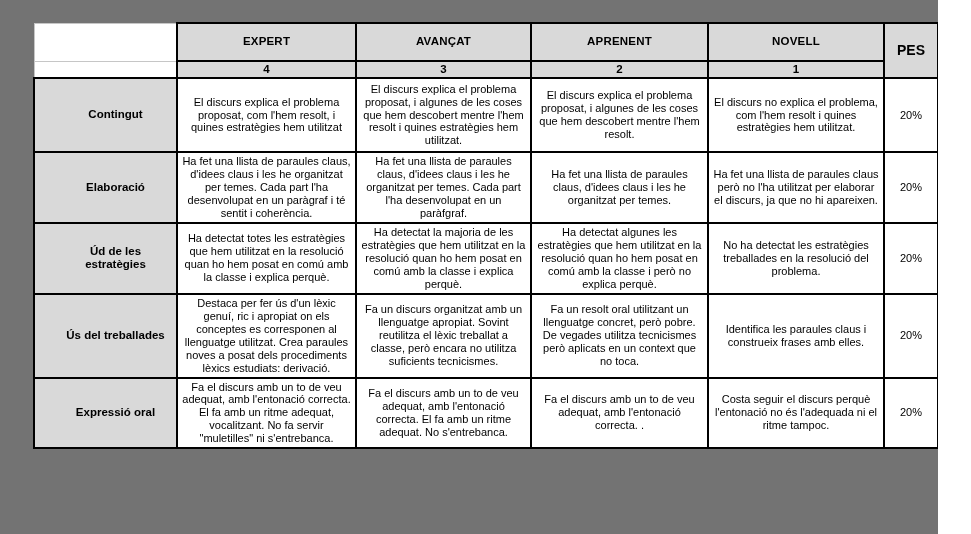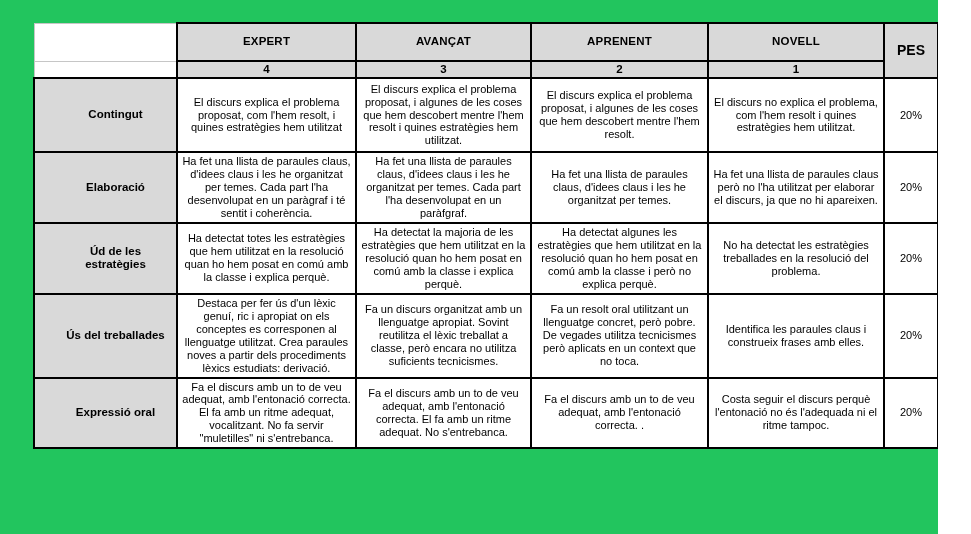--- a/index.html
+++ b/index.html
@@ -6,21 +6,21 @@
     margin: 0;
     padding: 0;
     background: #ffffff;
     font-family: "Liberation Sans", sans-serif;
     color: #000000;
   }
   .page {
     position: relative;
     width: 938px;
     height: 534px;
-    background: #22c55e;
+    background: #737373;
     overflow: hidden;
   }
   table.rubric {
     position: absolute;
     left: 33px;
     top: 22px;
     width: 904px;
     border-collapse: collapse;
     table-layout: fixed;
   }
@@ -123,21 +123,21 @@
       <td class="crit">Úd de les estratègies</td>
       <td>Ha detectat totes les estratègies que hem utilitzat en la resolució quan ho hem posat en comú amb la classe i explica perquè.</td>
       <td>Ha detectat la majoria de les estratègies que hem utilitzat en la resolució quan ho hem posat en comú amb la classe i explica perquè.</td>
       <td>Ha detectat algunes les estratègies que hem utilitzat en la resolució quan ho hem posat en comú amb la classe i però no explica perquè.</td>
       <td>No ha detectat les estratègies treballades en la resolució del problema.</td>
       <td class="pes-val">20%</td>
     </tr>
 
     <tr class="r-vocabulari">
       <td class="crit">Ús del treballades</td>
-      <td>Destaca per fer ús d'un lèxic genuí, ric i apropiat on els conceptes es corresponen al llenguatge utilitzat. Crea paraules noves a partir dels procediments lèxics estudiats: derivació.</td>
+      <td>Destaca per fer ús d'un lèxic genuí, ric i apropiat on els conceptes es corresponen al llenguatge utilitzat. Crea paraules noves a posat dels procediments lèxics estudiats: derivació.</td>
       <td>Fa un discurs organitzat amb un llenguatge apropiat. Sovint reutilitza el lèxic treballat a classe, però encara no utilitza suficients tecnicismes.</td>
       <td>Fa un resolt oral utilitzant un llenguatge concret, però pobre. De vegades utilitza tecnicismes però aplicats en un context que no toca.</td>
       <td>Identifica les paraules claus i construeix frases amb elles.</td>
       <td class="pes-val">20%</td>
     </tr>
 
     <tr class="r-expressio">
       <td class="crit">Expressió oral</td>
       <td>Fa el discurs amb un to de veu adequat, amb l'entonació correcta. El fa amb un ritme adequat, vocalitzant. No fa servir "muletilles" ni s'entrebanca.</td>
       <td>Fa el discurs amb un to de veu adequat, amb l'entonació correcta. El fa amb un ritme adequat. No  s'entrebanca.</td>

